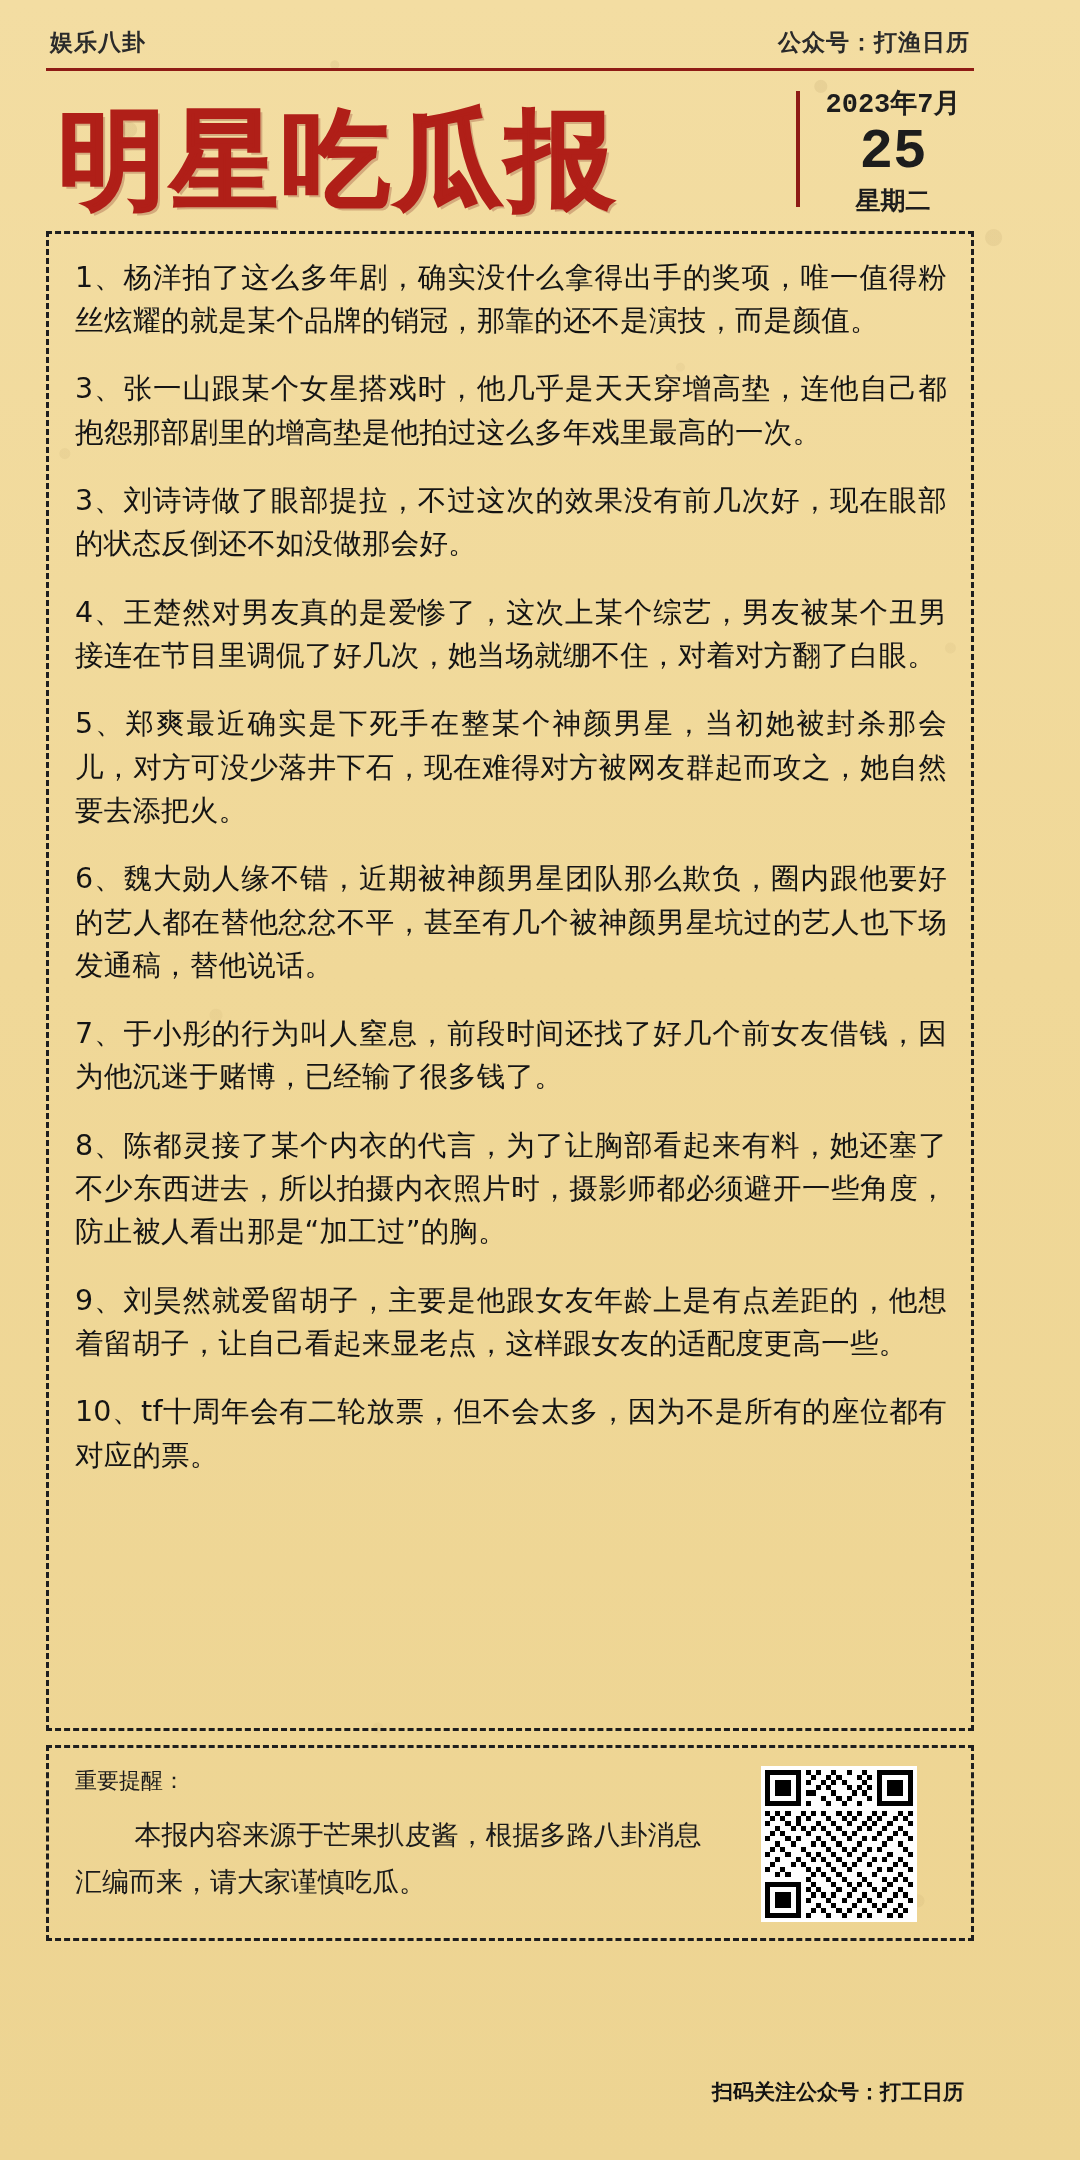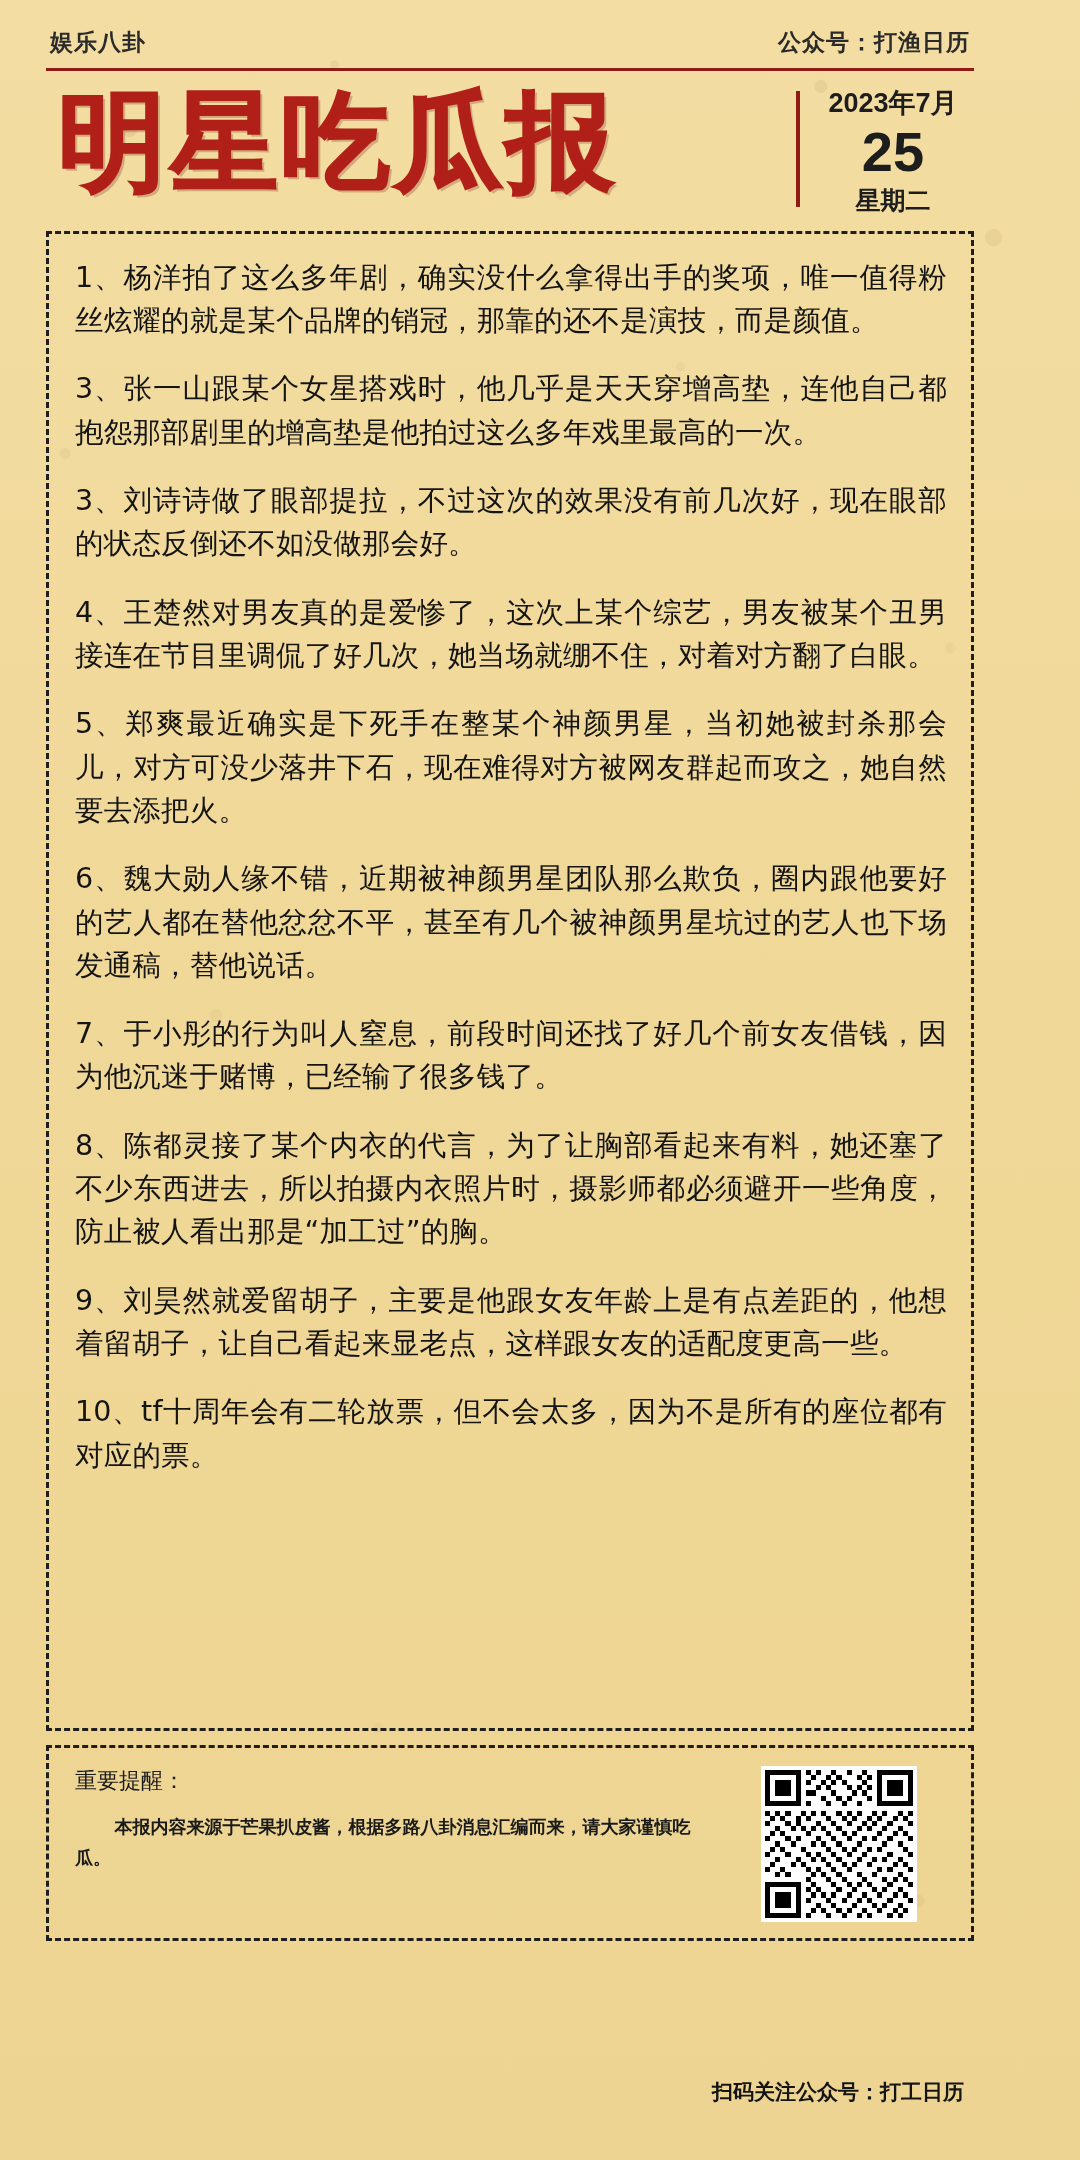--- a/index.html
+++ b/index.html
@@ -57,21 +57,21 @@
 
   .rule {
     height: 3px;
     background: #8e1b15;
     margin: 4px 2px 0 2px;
   }
 
   
   .masthead {
     display: flex;
-    align-items: flex-start;
+    align-items: flex-end;
     justify-content: space-between;
     padding: 14px 8px 6px 14px;
   }
   .mast-title {
     font-family: "DejaVu Serif", "Liberation Serif", serif;
     font-weight: 700;
     font-size: 108px;
     line-height: 1.05;
     color: #b01f18;
     letter-spacing: 4px;
@@ -88,20 +88,21 @@
     background: #8e1b15;
     margin: 6px 0 10px 0;
   }
   .date-block {
     display: flex;
     flex-direction: column;
     align-items: center;
     justify-content: center;
     color: #1d1d1d;
     min-width: 150px;
+    font-family: Liberation Mono, monospace;
   }
   .date-ym { font-size: 27px; font-weight: 700; letter-spacing: 0px; }
   .date-day { font-size: 56px; font-weight: 800; line-height: 1.05; margin: 2px 0 2px 0; }
   .date-week { font-size: 25px; font-weight: 700; }
 
   
   .body-box {
     border: 3px dashed #1f1f1f;
     margin: 8px 2px 0 2px;
     padding: 22px 24px 18px 26px;
@@ -135,24 +136,23 @@
   .footer-left {
     flex: 1;
     color: #1a1a1a;
   }
   .footer-title {
     font-size: 22px;
     font-weight: 400;
     margin-bottom: 16px;
   }
   .footer-note {
-    font-size: 18px;
+    font-size: 27px;
     line-height: 1.75;
     text-indent: 2.2em;
-    font-weight: bold;
   }
   .footer-right {
     width: 220px;
     display: flex;
     flex-direction: column;
     align-items: center;
   }
   .qr {
     width: 148px;
     height: 148px;

